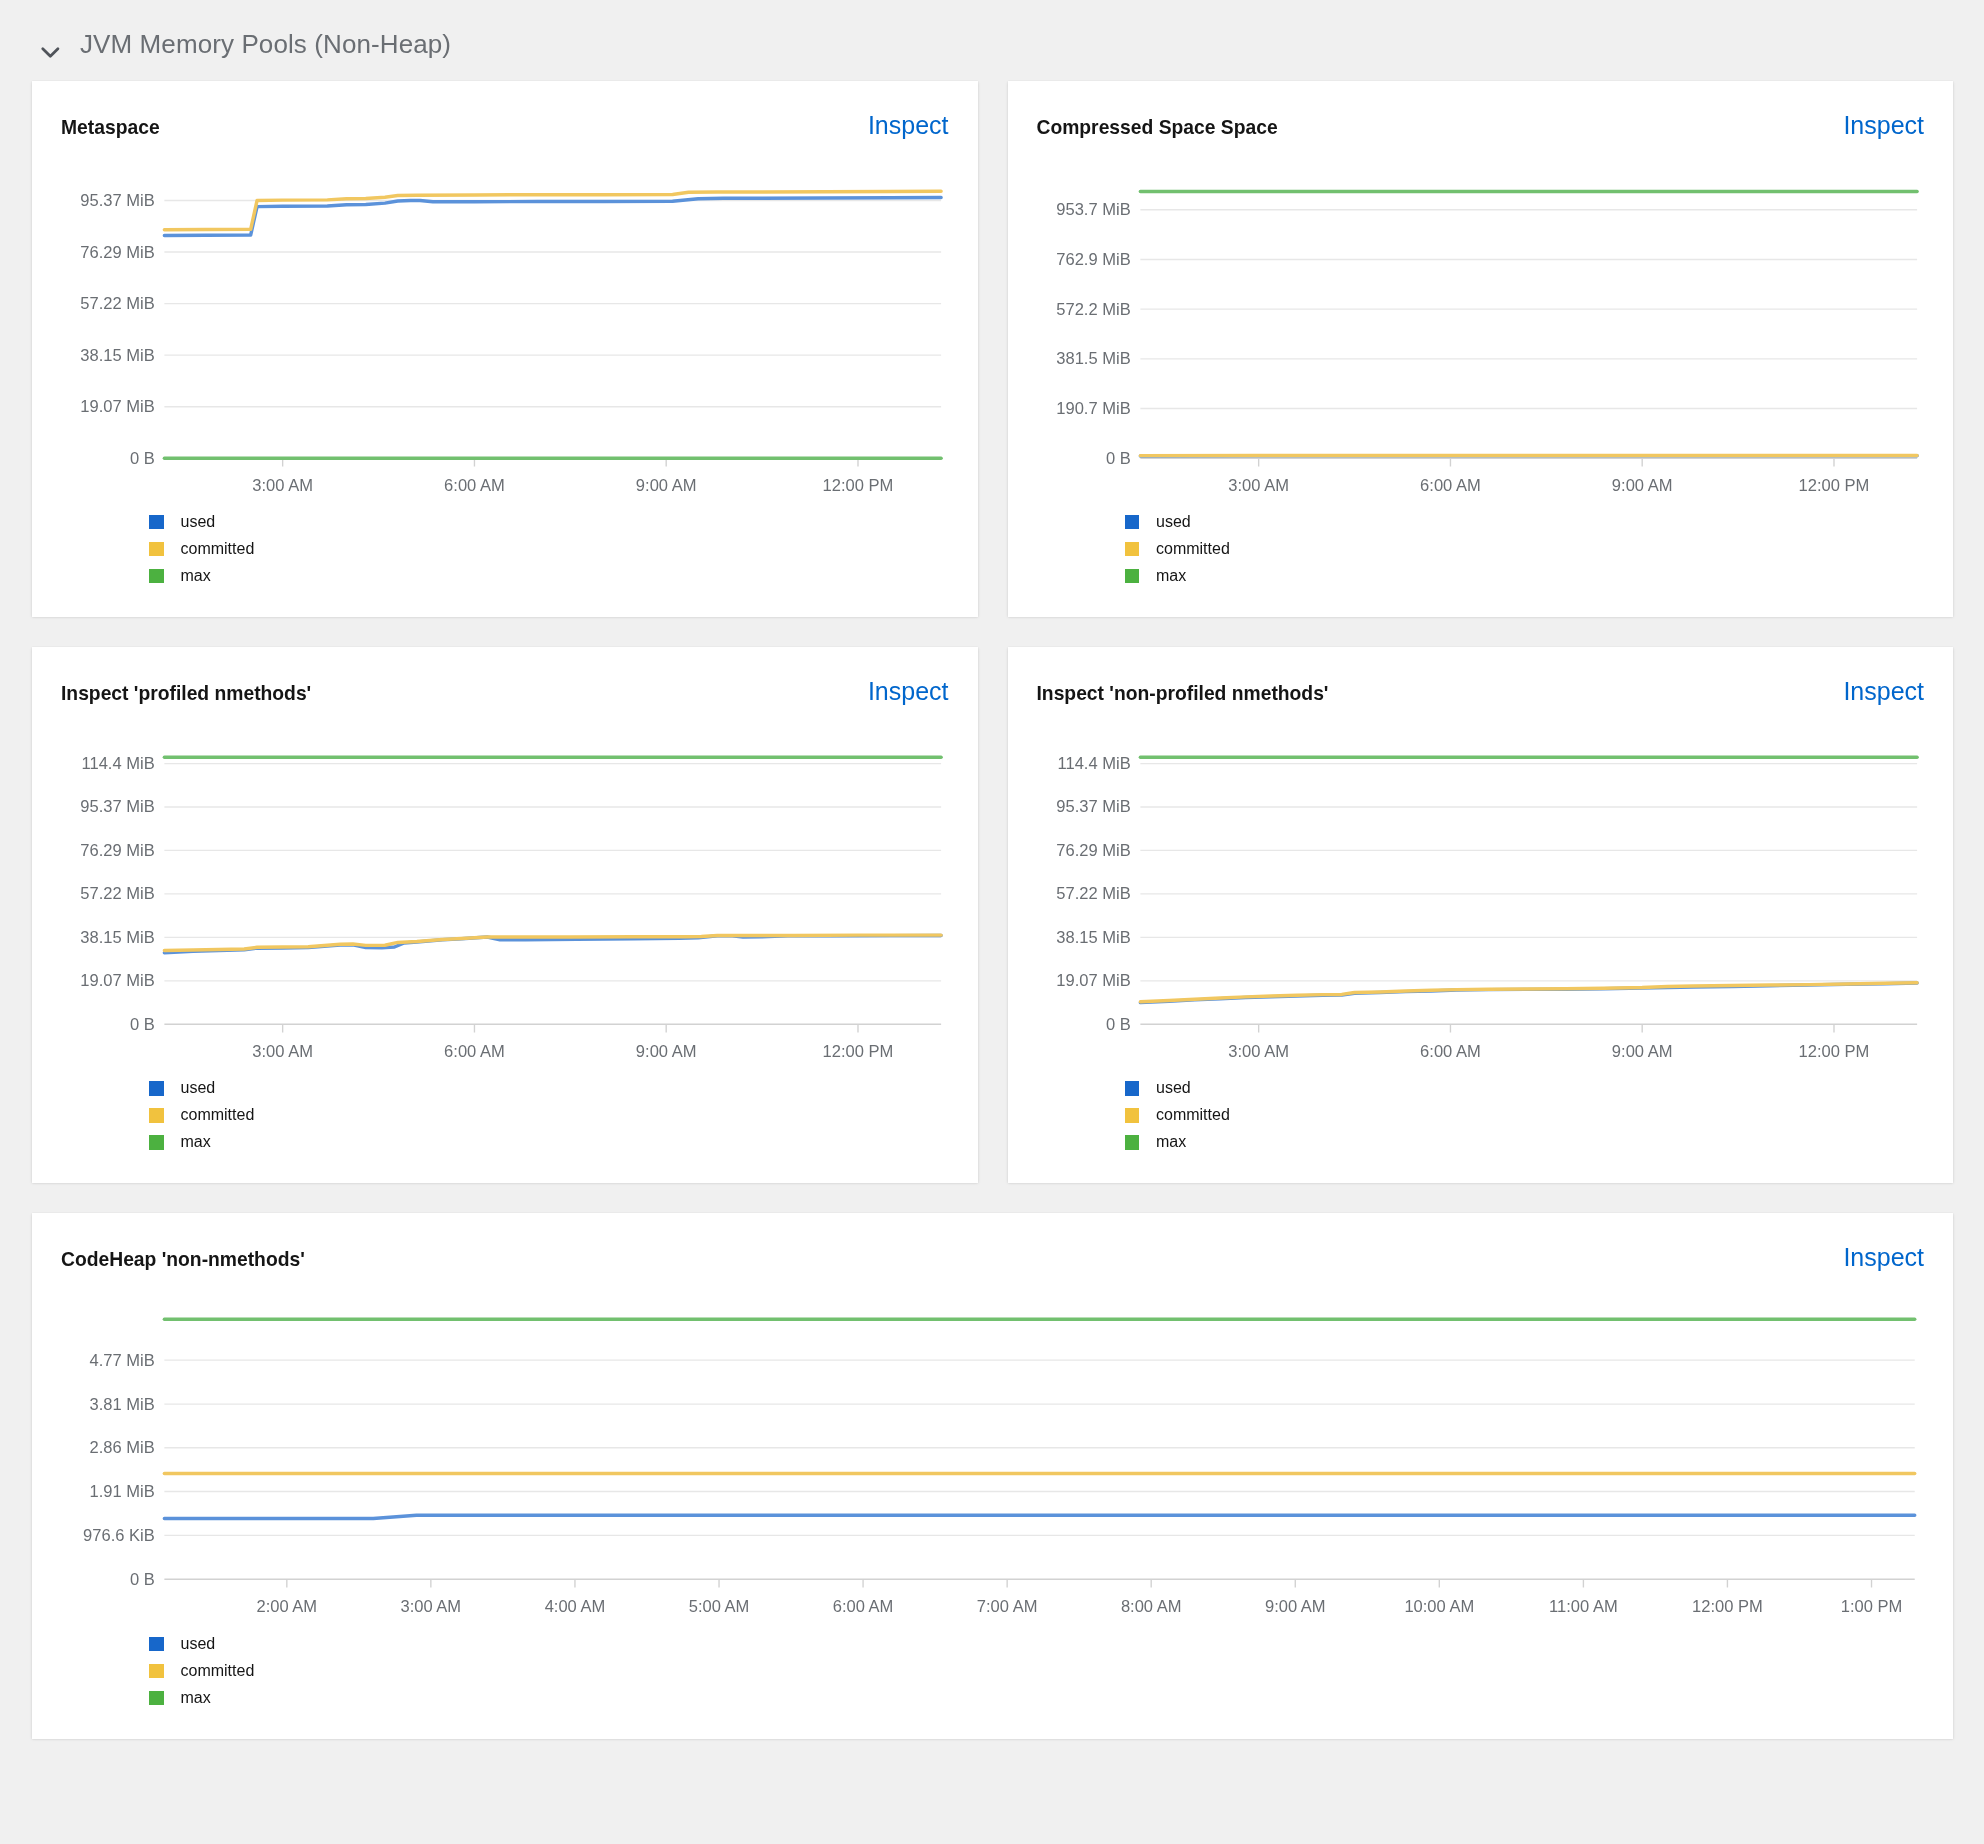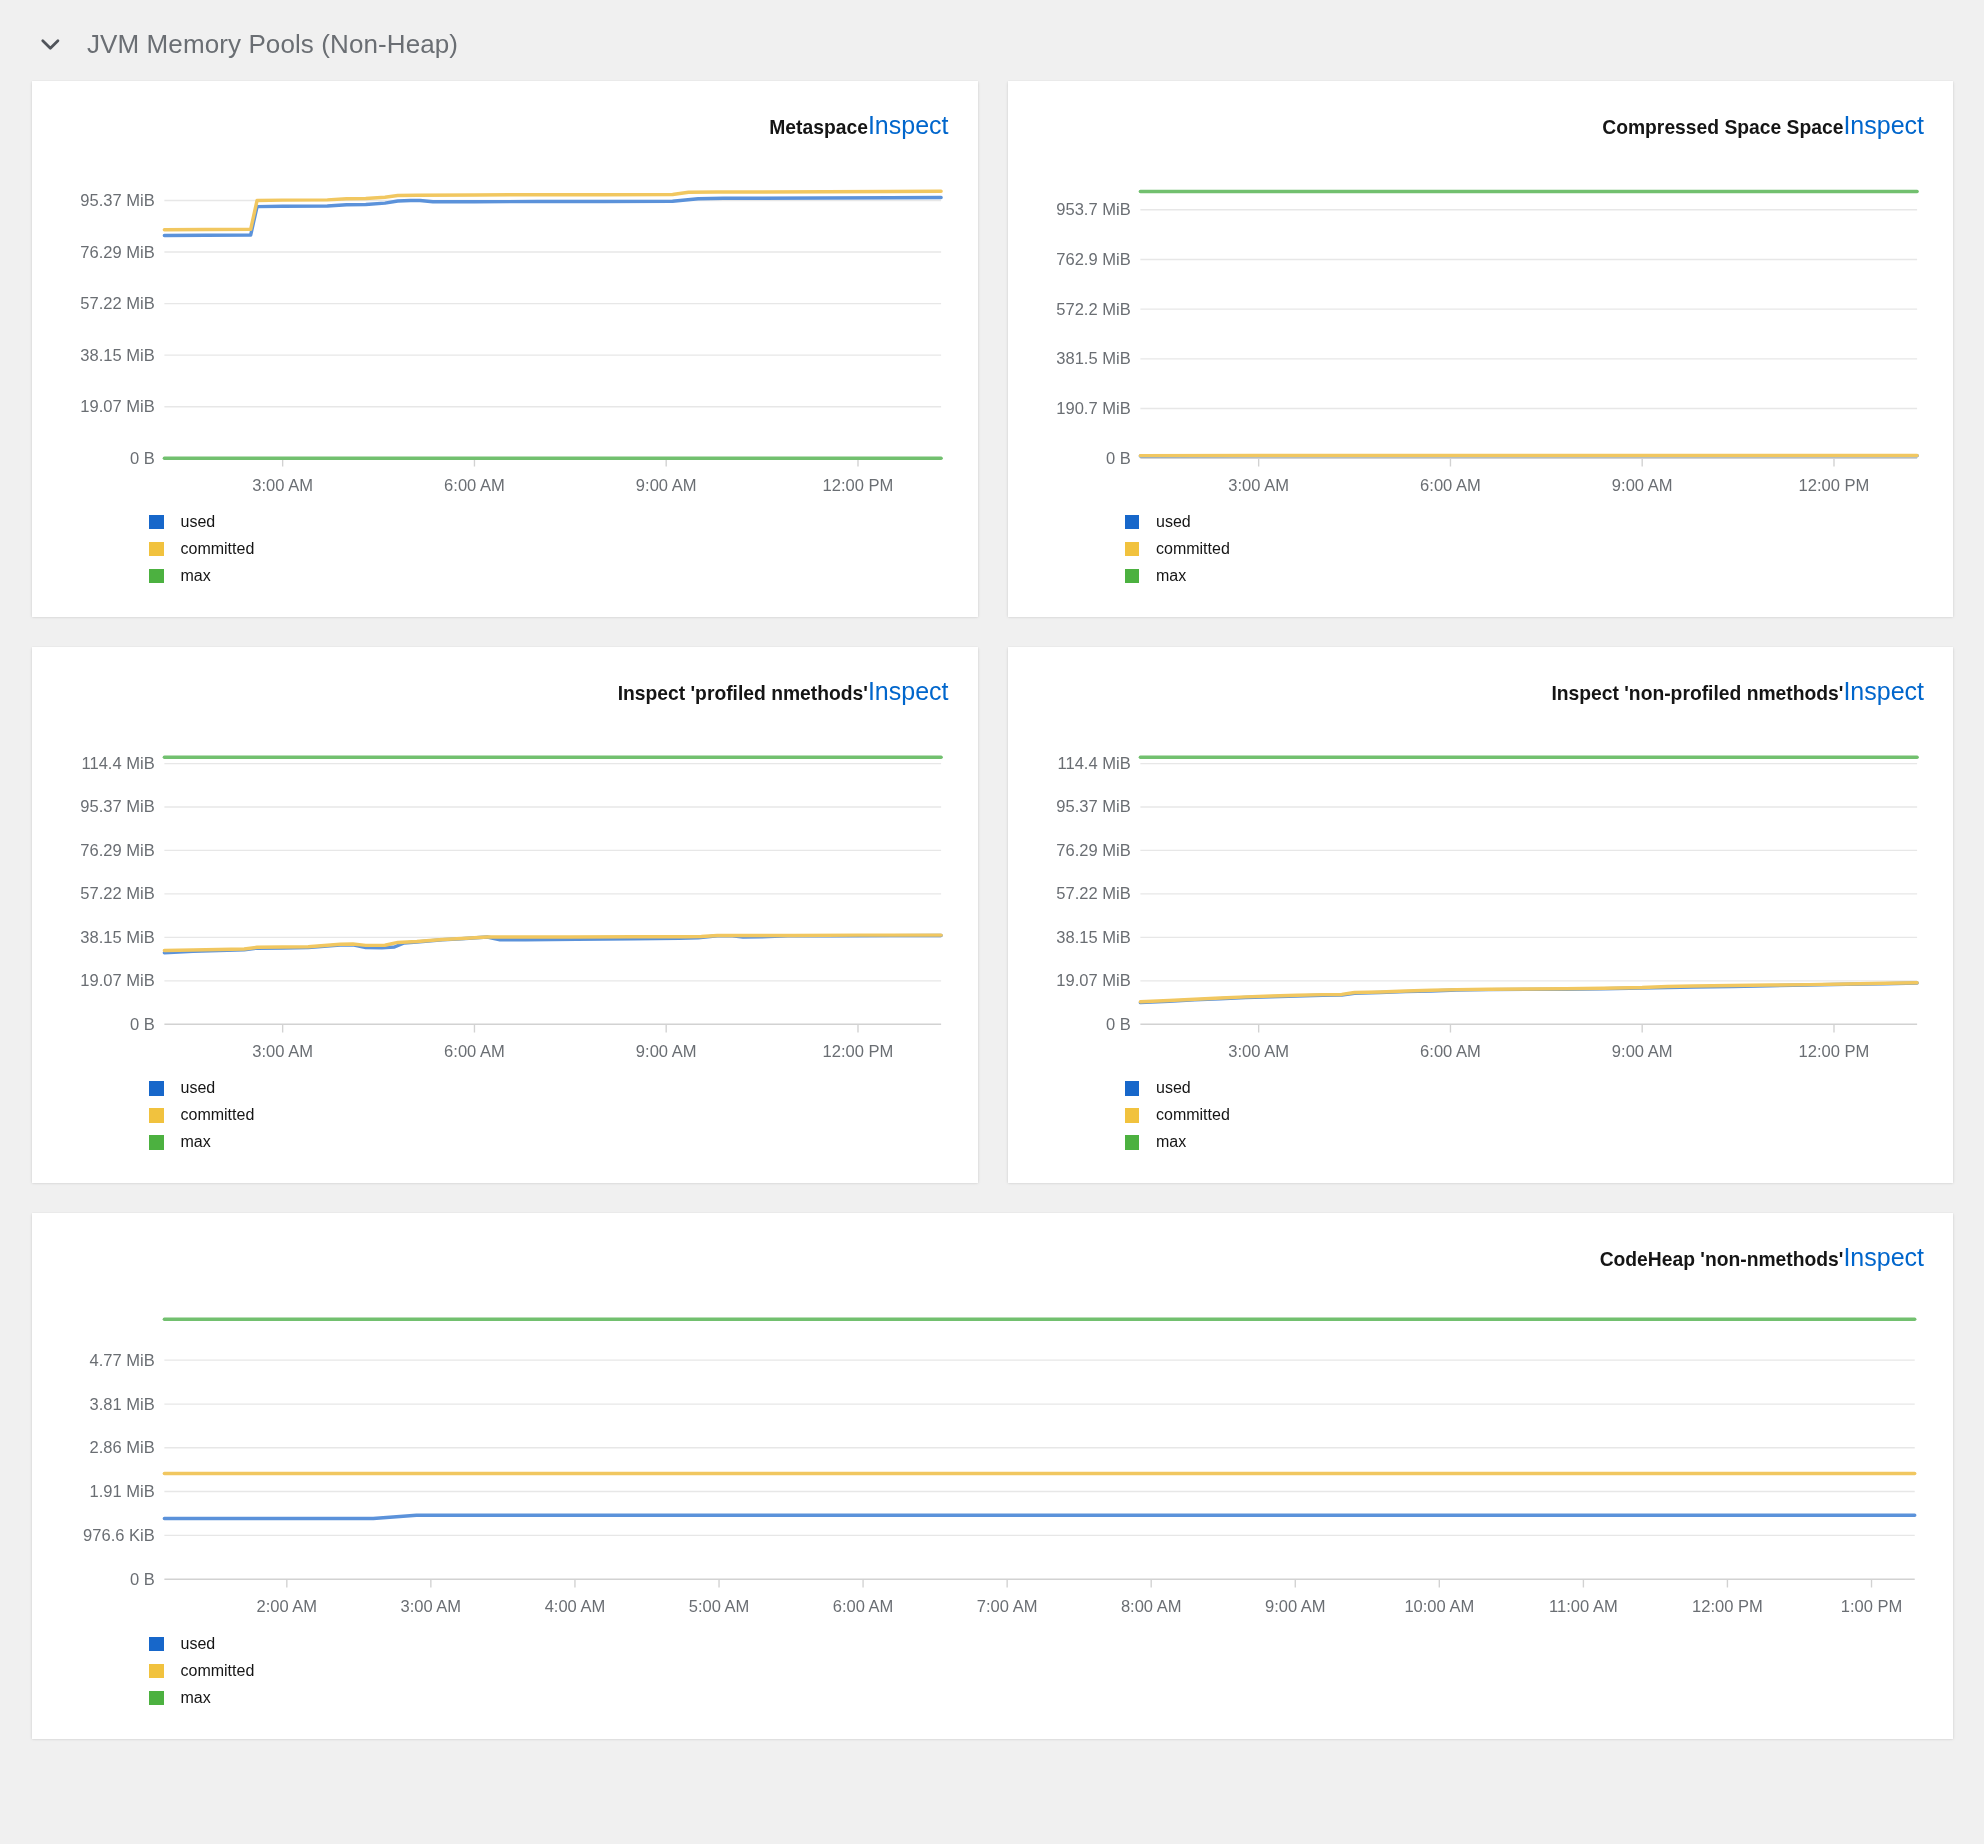--- a/index.html
+++ b/index.html
@@ -7,22 +7,22 @@
   body {
     width: 1985px;
     min-height: 1844px;
     background: #f0f0f0;
     font-family: "Liberation Sans", sans-serif;
     color: #151515;
   }
   .page { padding: 0 32px 34px 32px; }
   .section-header {
     display: flex;
-    align-items: center;
-    gap: 26px;
+    align-items: flex-end;
+    gap: 19px;
     padding: 29px 8.3px 20.7px 8.3px;
   }
   .chevron-btn {
     background: none; border: none; padding: 0; cursor: pointer;
     display: flex; align-items: center;
   }
   .section-title {
     margin: 0;
     font-size: 26px;
     font-weight: 400;
@@ -35,21 +35,21 @@
     gap: 30px;
   }
   .card {
     background: #ffffff;
     box-shadow: 0 1.4px 2.8px rgba(3,3,3,0.13), 0 0 1.4px rgba(3,3,3,0.06);
     padding: 30px 29px 32px 29px;
   }
   .card.wide { grid-column: 1 / -1; }
   .card-head {
     display: flex;
-    justify-content: flex-end;
+    justify-content: space-between;
     align-items: baseline;
     margin-bottom: 26px;
   }
   .chart-title {
     margin: 0;
     font-size: 19.3px;
     font-weight: 700;
     color: #151515;
   }
   .inspect-link {

